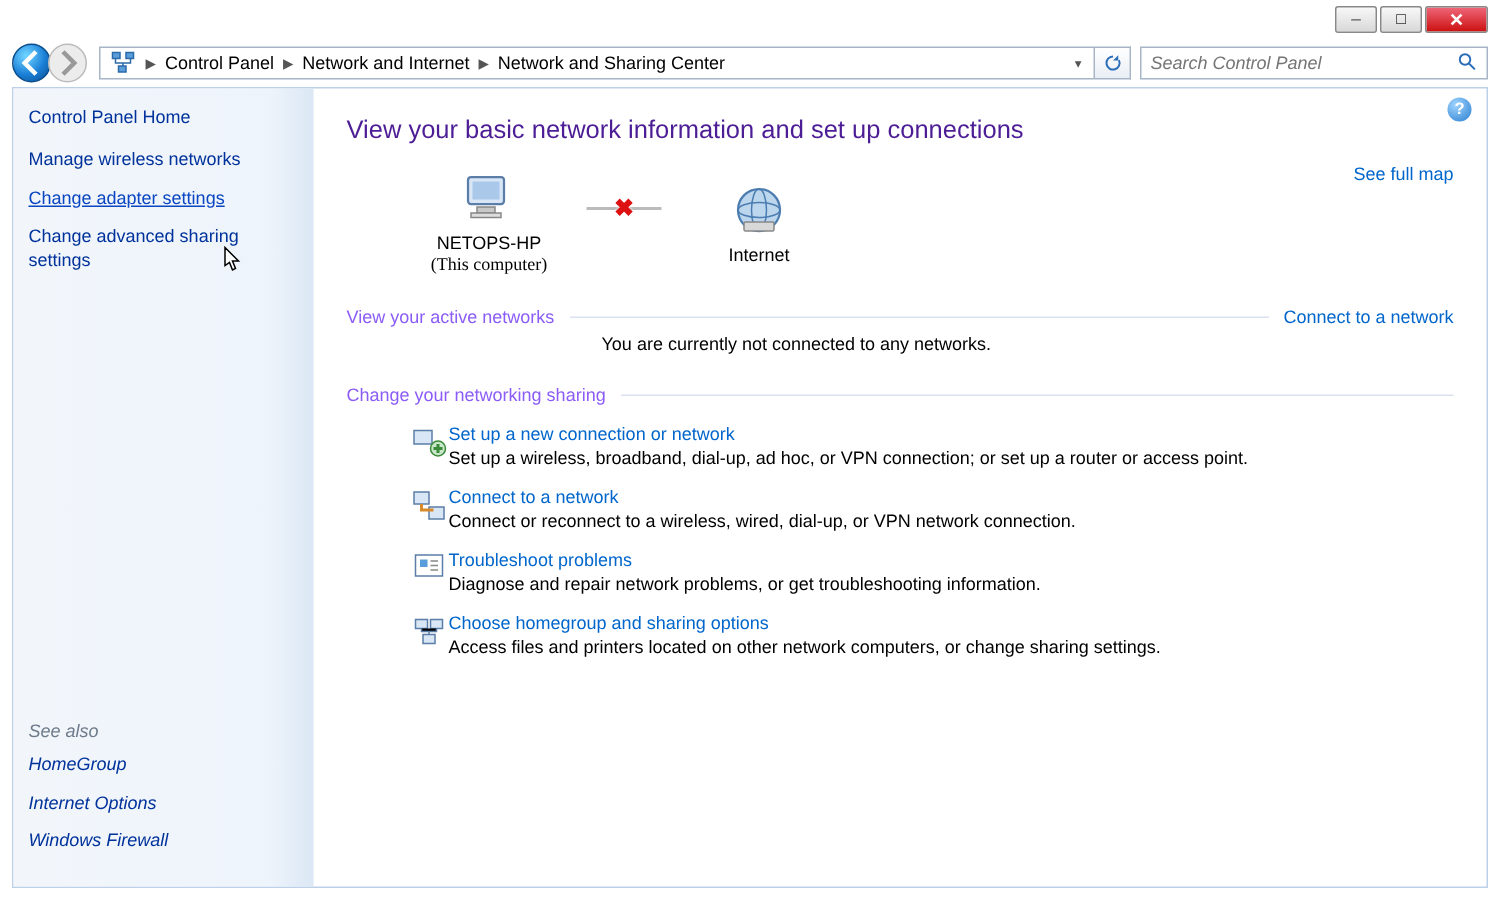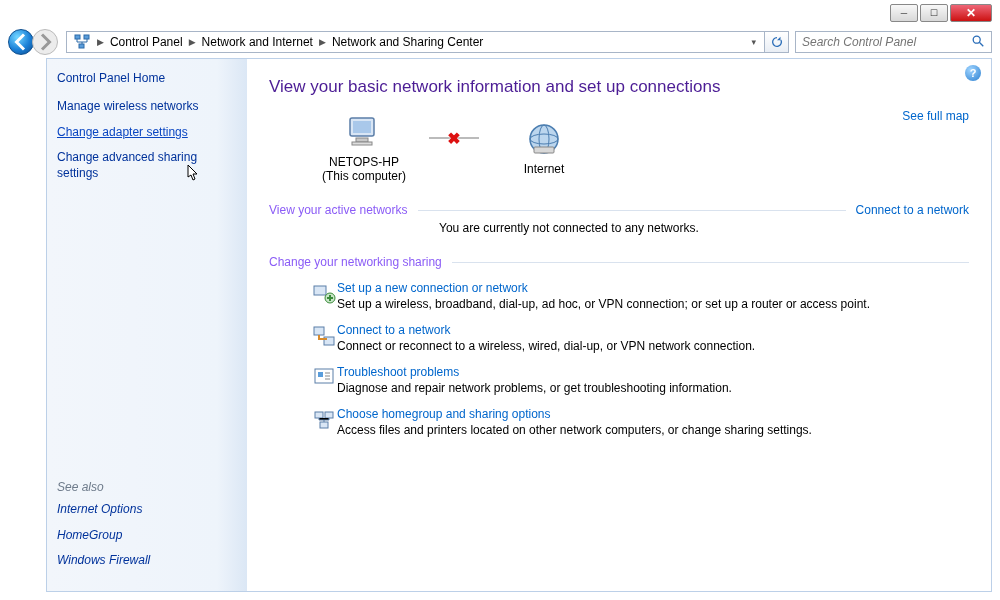--- a/index.html
+++ b/index.html
@@ -17,43 +17,43 @@
 .nav-fwd { background:#ececec; border-radius:50%; border:1px solid #bbb; color:#999; font-size:14px; margin-left:-2px; }
 .addr-bar { flex:1; height:22px; border:1px solid #a8b5c7; margin-left:8px; display:flex; align-items:center; background:#fff; padding:0 2px; min-width:0;}
 .addr-icon { width:18px; height:18px; margin:0 4px; display:flex; align-items:center; justify-content:center; }
 .addr-icon svg { width:16px; height:16px; }
 .crumb { padding:0 4px; color:#000; cursor:pointer; white-space:nowrap;}
 .crumb-sep { color:#555; font-size:9px; padding:0 2px; }
 .addr-tail { margin-left:auto; display:flex; align-items:center; }
 .addr-drop { padding:0 6px; color:#555; cursor:pointer; font-size:9px;}
 .refresh-btn { width:24px; height:22px; border:1px solid #a8b5c7; border-left:none; display:flex; align-items:center; justify-content:center; cursor:pointer; background:linear-gradient(#fff,#e9eef5); }
 .refresh-btn svg { width:14px; height:14px; }
-.search-box { width:197px; height:22px; border:1px solid #a8b5c7; margin-left:6px; display:flex; align-items:center; background:#fff;}
+.search-box { width:232px; height:22px; border:1px solid #a8b5c7; margin-left:6px; display:flex; align-items:center; background:#fff;}
 .search-input { flex:1; border:none; outline:none; padding:0 6px; font-size:12px; font-style:italic; color:#777; background:transparent;}
 .search-icon { padding:0 6px; color:#2a6db8; cursor:pointer;}
 .search-icon svg{width:14px;height:14px;}
 
 
-.content { position:absolute; top:58px; left:8px; right:8px; bottom:8px; border:1px solid #bcd0e8; display:flex; background:#fff;margin-left:38px;}
+.content { position:absolute; top:58px; left:8px; right:8px; bottom:8px; border:1px solid #bcd0e8; display:flex; background:#fff;}
 .sidebar { width:200px; background:linear-gradient(to right,#f2f6fb 0%,#eef4fb 85%,#dbe7f5 100%); padding:12px 10px; display:flex; flex-direction:column;}
 .side-home { color:#00329b; font-size:12px; margin-bottom:14px; }
 .side-link { color:#00329b; margin-bottom:10px; cursor:pointer; line-height:1.3;}
 .side-link.hover { text-decoration:underline; color:#0a46c2;}
 .cursor-ptr { position:absolute; left:135px; top:105px; font-size:15px; color:#000; pointer-events:none;}
 .see-also-sec { margin-top:auto;font-style:italic; }
 .see-also-hd { color:#6e7b8b; margin-bottom:8px;}
 .main { flex:1; padding:10px 22px; position:relative; }
 .help-btn { position:absolute; top:6px; right:10px; width:16px; height:16px; background:radial-gradient(circle at 35% 30%,#9fd4ff, #2b7fd0); border-radius:50%; color:#fff; font-size:11px; text-align:center; line-height:16px; font-weight:bold; cursor:pointer;}
 .page-title { color:#4c1d95; font-size:17px; margin:8px 0 14px;}
 .map-row { display:flex; align-items:center; gap:10px; margin-left:40px;}
 .map-item { display:flex; flex-direction:column; align-items:center; width:110px;}
 .map-icon { width:42px; height:42px; display:flex; align-items:center; justify-content:center;}
 .map-icon svg{width:40px; height:40px;}
 .map-label { color:#000; font-size:12px; margin-top:2px; text-align:center;}
-.map-sub { color:#000; font-size:12px; text-align:left;}
+.map-sub { color:#000; font-size:12px; text-align:left;font-family:Liberation Serif, serif;}
 .map-line { width:50px; height:2px; background:#bbb; position:relative; margin-top:-18px;}
 .map-x { position:absolute; left:50%; top:50%; transform:translate(-50%,-50%); color:#d11; font-weight:bold; font-size:16px; text-shadow:0 0 2px #fff;}
 .fullmap-link { position:absolute; right:22px; top:50px; color:#0066cc; cursor:pointer;}
 .section-row { display:flex; align-items:center; margin:20px 0 8px;}
 .sec-label { color:#8b5cf6; font-size:12px; margin-right:10px; white-space:nowrap;}
 .hr { flex:1; border-top:1px solid #d9e2ee;}
 .connect-link { color:#0066cc; margin-left:10px; cursor:pointer; white-space:nowrap;}
 .sub-text { color:#000; font-size:12px; margin-left:170px; margin-top:-4px; margin-bottom:14px;}
 .opt-item { display:flex; margin:12px 0 0 42px;}
 .opt-icon { width:26px; height:26px; flex-shrink:0; display:flex; align-items:center; justify-content:center;}
@@ -119,22 +119,22 @@
 </div>
 
 <div class="content">
   <div class="sidebar" style="position:relative;">
     <div class="side-home">Control Panel Home</div>
     <div class="side-link">Manage wireless networks</div>
     <div class="side-link hover">Change adapter settings</div>
     <div class="side-link">Change advanced sharing settings</div>
     <div class="see-also-sec">
       <div class="see-also-hd">See also</div>
+      <div class="side-link">HomeGroup</div>
       <div class="side-link">Internet Options</div>
-      <div class="side-link">HomeGroup</div>
       <div class="side-link">Windows Firewall</div>
     </div>
     <div class="cursor-ptr">
       <svg width="18" height="22" viewBox="0 0 18 22">
           <path d="M6 1v12l3-2 2 5 2-1-2-5h4z" fill="#fff" stroke="#000" stroke-width="1"></path>
         </svg>
     </div>
   </div>
 
   <div class="main">

